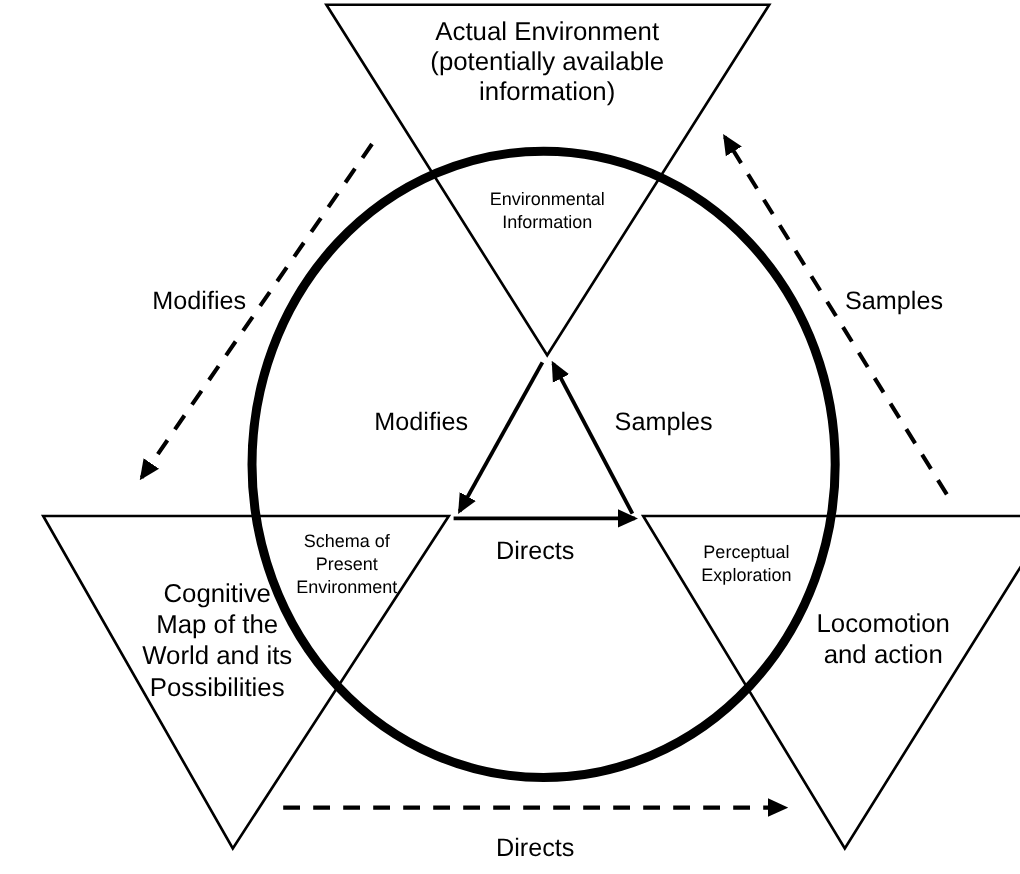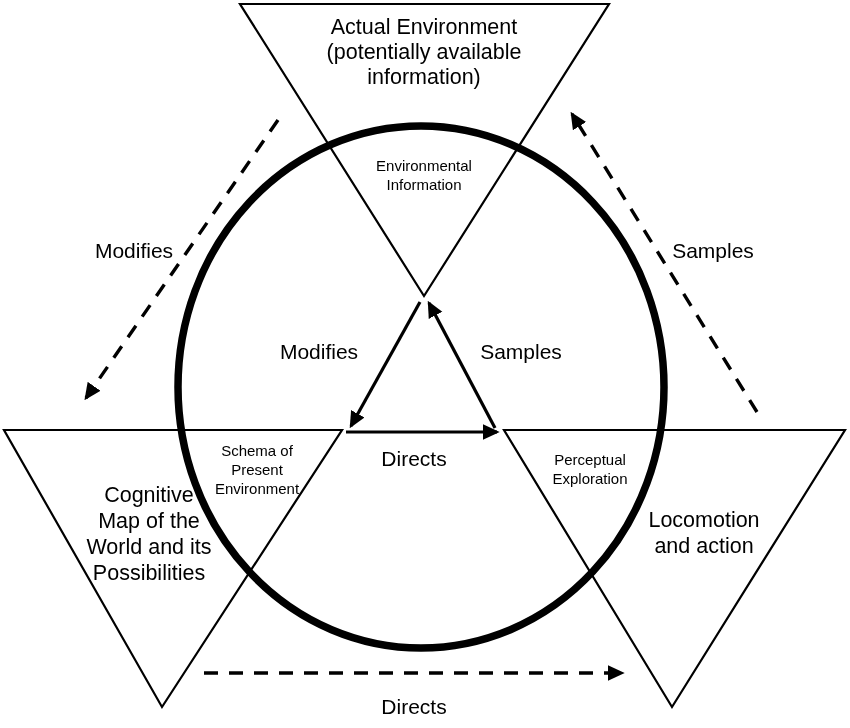--- a/index.html
+++ b/index.html
@@ -11,20 +11,21 @@
     width: 850px;
     height: 728px;
     overflow: hidden;
     font-family: "Liberation Sans", sans-serif;
   }
   #diagram-root {
     position: relative;
     width: 692px;
     height: 728px;
     background: #ffffff;
+    margin-left: 32px;
   }
   svg#cycle-svg {
     display: block;
     width: 850px;
     height: 728px;
   }
   .tri-outline {
     fill: none;
     stroke: #000000;
     stroke-width: 2.2;

